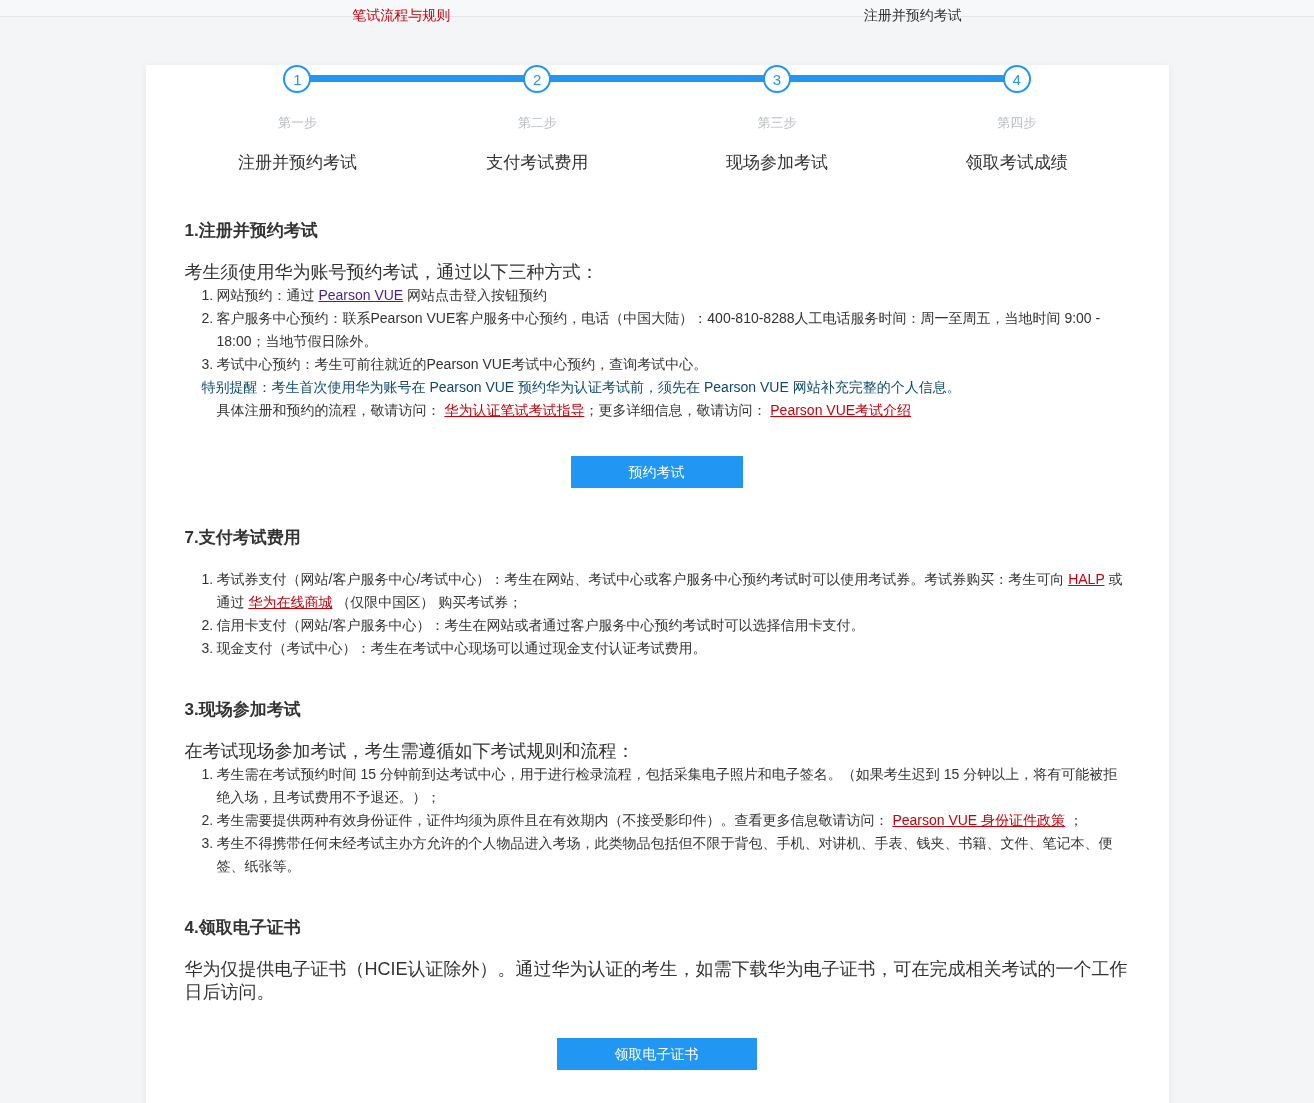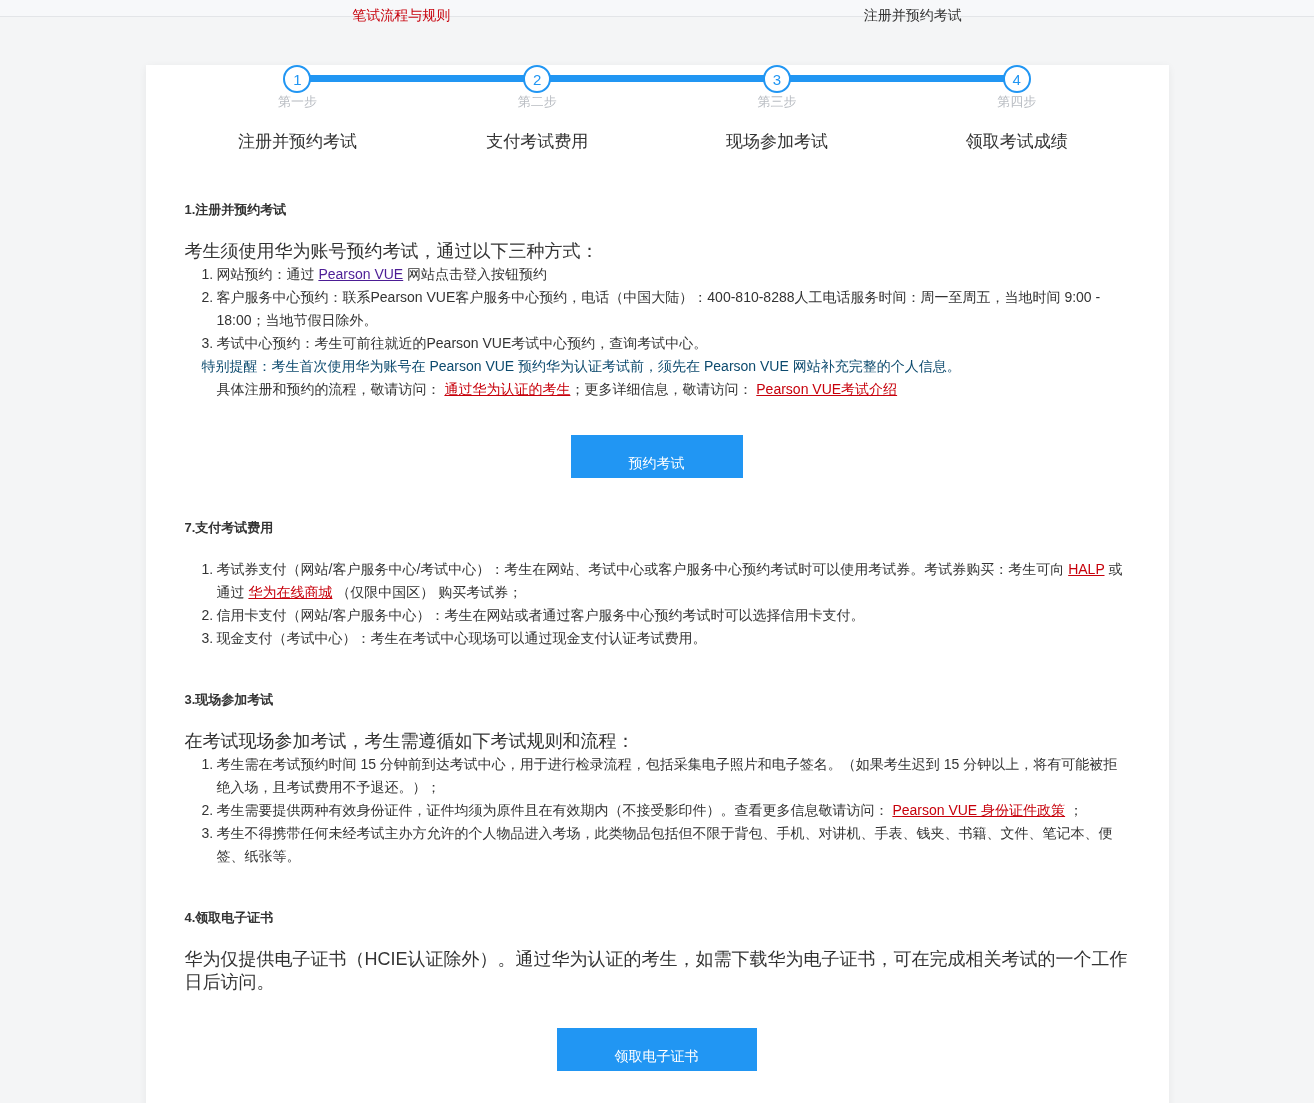--- a/index.html
+++ b/index.html
@@ -36,43 +36,43 @@
     height:7px; background:#2196f3; border-radius:4px;
   }
   .steps { display:flex; position:relative; }
   .step { flex:1; display:flex; flex-direction:column; align-items:center; }
   .step-circle {
     width:28px; height:28px; border-radius:50%;
     background:#fff; border:2px solid #2196f3; color:#2196f3;
     display:flex; align-items:center; justify-content:center;
     font-size:15px; position:relative; z-index:1;
   }
-  .step-label { font-size:13px; color:#b8bcc2; }
+  .step-label { margin-top:21px; font-size:13px; color:#b8bcc2; }
   .step-title { margin-top:19px; font-size:17px; color:#333; }
   
   .content { padding:45px 40px 0 39px; }
   .section { margin:0 0 38px; }
   .section:last-child { margin-bottom:4px; }
-  .sec-heading { font-size:13px; font-weight:bold; color:#333; margin:0 0 18px; line-height:24px; }
+  .sec-heading { font-size:17px; font-weight:bold; color:#333; margin:0 0 18px; line-height:24px; }
   .sec-intro { font-size:18px; line-height:23px; margin:0; color:#333; }
   .olist { margin:0; }
   .oli {
     position:relative; padding-left:32px; font-size:14px; line-height:23px; color:#333;
   }
   .oli-num { position:absolute; left:17px; top:0; }
   .note { margin:0; font-size:14px; line-height:23px; color:#333; }
   .note.indent-1 { padding-left:17px; }
   .note.indent-2 { padding-left:32px; }
   .seg-red { color:#0c4a6e; }
   a.seg-red-link { color:#c7000b; text-decoration:underline; cursor:pointer; }
   a.seg-blue-link { color:#4c1d95; text-decoration:underline; cursor:pointer; }
   .btn-row { text-align:center; margin-top:34px; }
   .primary-btn {
     background:#2196f3; color:#fff; border:none;
-    height:43px; padding:12px 58px; font-size:14px;
+    height:32px; padding:0 58px; font-size:14px;
     cursor:pointer; font-family:inherit; line-height:32px;
   }
 </style>
 </head>
 <body>
 
 <div class="topbar">
   <div class="topbar-inner">
     <div class="tab active">笔试流程与规则</div>
     <div class="tab">注册并预约考试</div>
@@ -108,21 +108,21 @@
   <div class="content">
       <section class="section">
         <h2 class="sec-heading">1.注册并预约考试</h2>
         <p class="sec-intro">考生须使用华为账号预约考试，通过以下三种方式：</p>
         <div class="olist">
           <div class="oli"><span class="oli-num">1.</span><span>网站预约：通过 </span><a class="seg-blue-link">Pearson VUE</a><span> 网站点击登入按钮预约</span></div>
           <div class="oli"><span class="oli-num">2.</span><span>客户服务中心预约：联系Pearson VUE客户服务中心预约，电话（中国大陆）：400-810-8288人工电话服务时间：周一至周五，当地时间 9:00 - 18:00；当地节假日除外。</span></div>
           <div class="oli"><span class="oli-num">3.</span><span>考试中心预约：考生可前往就近的Pearson VUE考试中心预约，查询考试中心。</span></div>
         </div>
         <p class="note indent-1"><span class="seg-red">特别提醒：考生首次使用华为账号在 Pearson VUE 预约华为认证考试前，须先在 Pearson VUE 网站补充完整的个人信息。</span></p>
-        <p class="note indent-2"><span>具体注册和预约的流程，敬请访问： </span><a class="seg-red-link">通过华为认证的考生</a><span>；更多详细信息，敬请访问： </span><a class="seg-red-link">Pearson VUE考试介绍</a></p>
+        <p class="note indent-2"><span>具体注册和预约的流程，敬请访问： </span><a class="seg-red-link">华为认证笔试考试指导</a><span>；更多详细信息，敬请访问： </span><a class="seg-red-link">Pearson VUE考试介绍</a></p>
         <div class="btn-row"><button class="primary-btn">预约考试</button></div>
       </section>
       <section class="section">
         <h2 class="sec-heading">7.支付考试费用</h2>
         <div class="olist">
           <div class="oli"><span class="oli-num">1.</span><span>考试券支付（网站/客户服务中心/考试中心）：考生在网站、考试中心或客户服务中心预约考试时可以使用考试券。考试券购买：考生可向 </span><a class="seg-red-link">HALP</a><span> 或通过 </span><a class="seg-red-link">华为在线商城</a><span> （仅限中国区） 购买考试券；</span></div>
           <div class="oli"><span class="oli-num">2.</span><span>信用卡支付（网站/客户服务中心）：考生在网站或者通过客户服务中心预约考试时可以选择信用卡支付。</span></div>
           <div class="oli"><span class="oli-num">3.</span><span>现金支付（考试中心）：考生在考试中心现场可以通过现金支付认证考试费用。</span></div>
         </div>
       </section>

